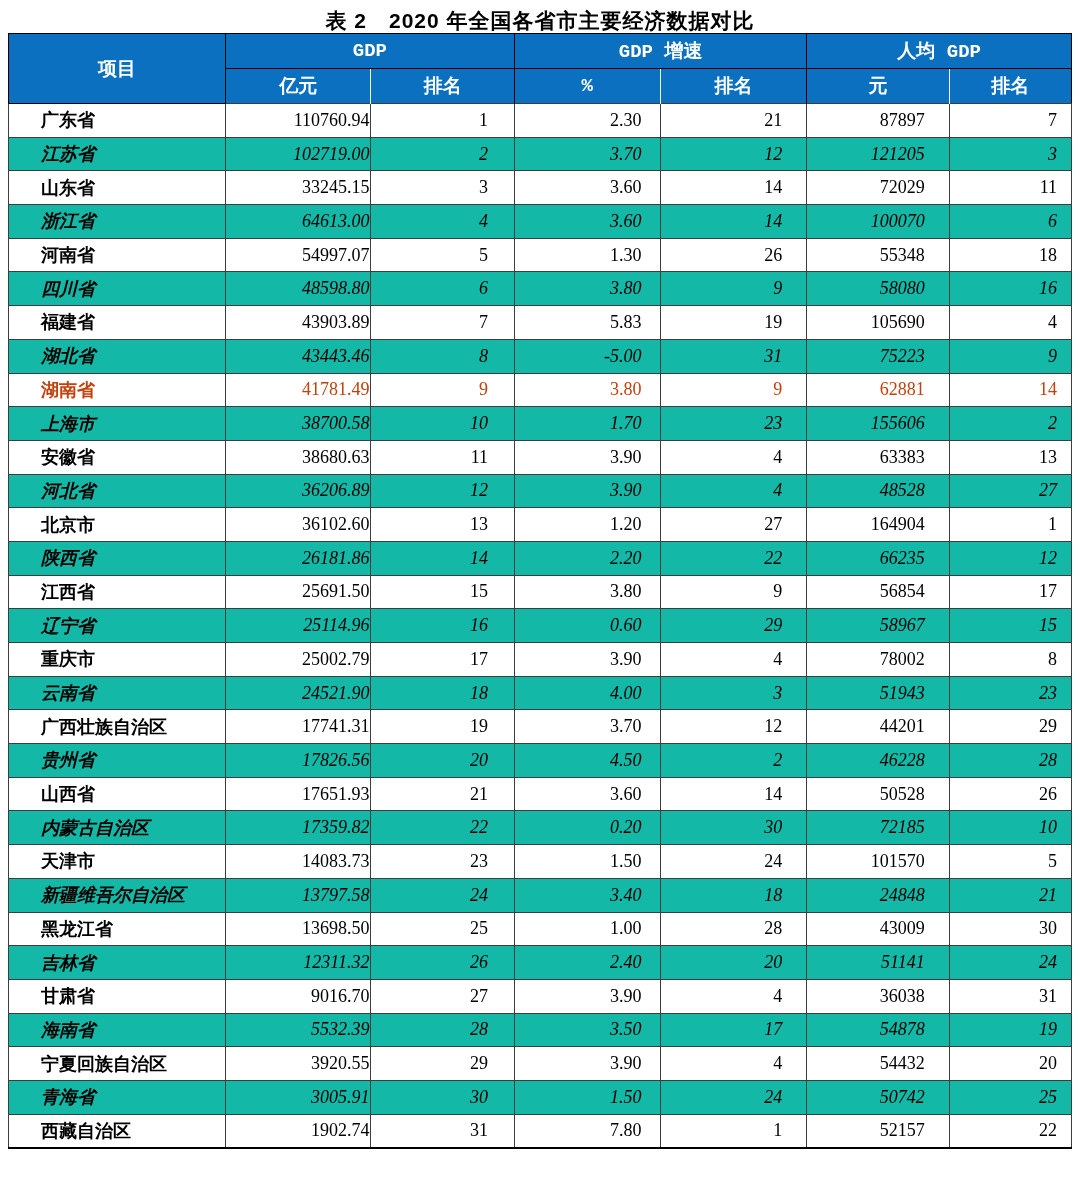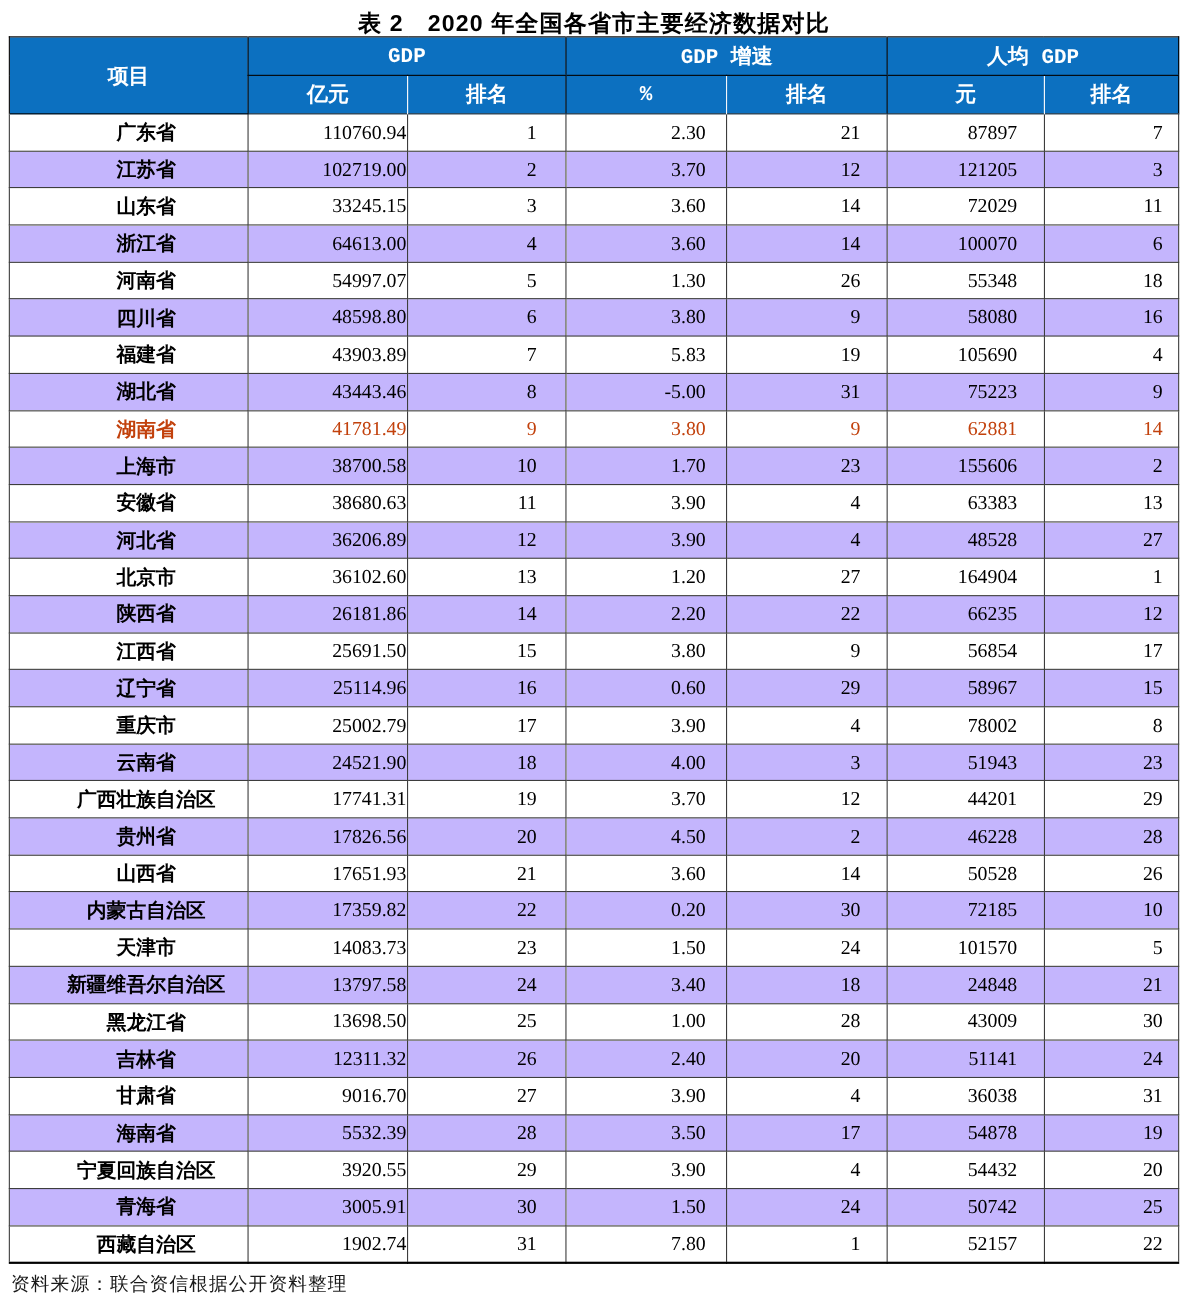--- a/index.html
+++ b/index.html
@@ -43,30 +43,29 @@
     font-size: 19px;
     text-align: center;
     vertical-align: middle;
     border: none;
   }
   th.item-head { border-right: 1px solid #000; }
   tr.h1 th { border-bottom: 1px solid #000; }
   th.group-start { border-left: 1px solid #000; font-family: Liberation Mono, monospace; }
   th.white-sep { border-left: 1px solid #f4f6fa; }
   tbody tr { height: 33.7px; background: #ffffff; }
-  tbody tr.stripe { background: #c4b5fd; }
+  tbody tr.stripe { background: #14b8a6; font-style: italic; }
   tbody td {
     border: 1px solid #3d3d3d;
     font-size: 18px;
     vertical-align: middle;
     white-space: nowrap;
     overflow: hidden;
   }
   td.name {
-    text-align: center;
     font-weight: bold;
     font-family: "Liberation Sans", sans-serif;
     padding-left: 32px;
   }
   td.num {
     text-align: right;
     font-family: "Liberation Serif", "DejaVu Serif", serif;
   }
   td.pr-gdp   { padding-right: 1px; }
   td.pr-gdpr  { padding-right: 26px; }
@@ -392,15 +391,14 @@
           <td class="num pr-gdp">1902.74</td>
           <td class="num pr-gdpr">31</td>
           <td class="num pr-gro">7.80</td>
           <td class="num pr-gror">1</td>
           <td class="num pr-pc">52157</td>
           <td class="num pr-pcr">22</td>
         </tr>
       </tbody>
   </table>
 
-  <div class="source">资料来源：联合资信根据公开资料整理</div>
 
 </div>
 
 </body></html>

